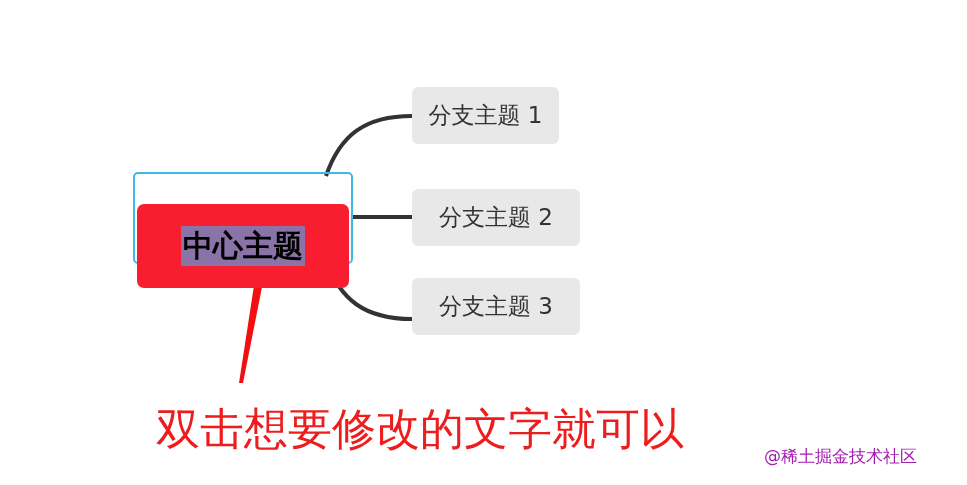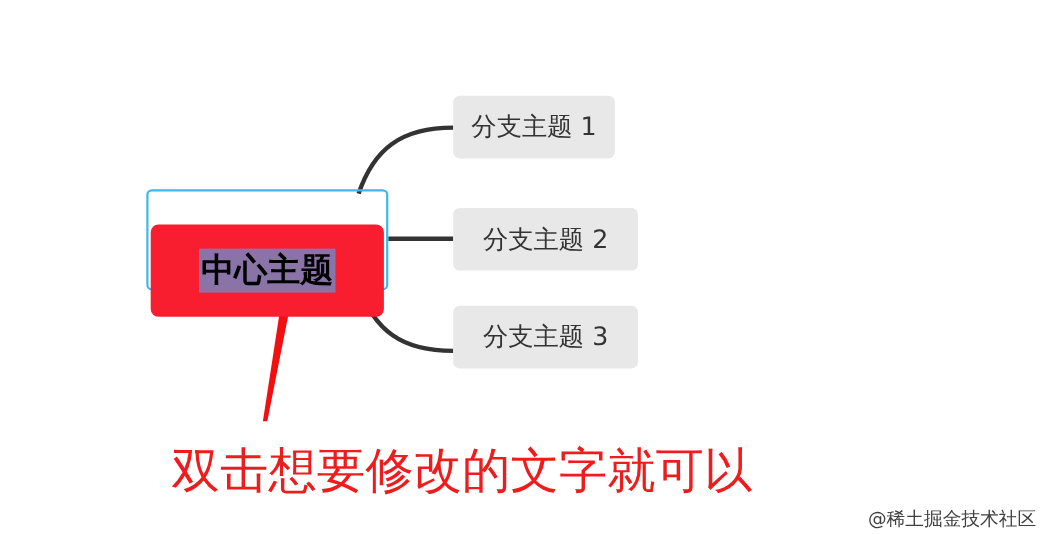--- a/index.html
+++ b/index.html
@@ -12,21 +12,21 @@
   .central { position:absolute; left:137px; top:176px; width:212px; height:84px;
              background:#f81e30; border-radius:7px; display:flex; align-items:center; justify-content:center;margin-top:28px; }
   .central-text { background:#8a73a6; color:#000; font-weight:bold; font-size:30px; line-height:40px;
                   padding:0 2px; letter-spacing:0px; }
   .branch { position:absolute; left:412px; height:57px; background:#e8e8e8; border-radius:6px;
             display:flex; align-items:center; justify-content:center; color:#333333; font-size:23px; }
   .b1 { top:87px; width:147px; }
   .b2 { top:189px; width:168px; }
   .b3 { top:278px; width:168px; }
   .annotation { position:absolute; left:156px; top:405px; color:#ee1c1c; font-size:44px; line-height:48px; white-space:nowrap; }
-  .watermark { position:absolute; left:789px; top:445px; color:#404040; font-size:17px; white-space:nowrap;margin-top:15px; }
+  .watermark { position:absolute; left:764px; top:445px; color:#a21caf; font-size:17px; white-space:nowrap; }
 </style>
 </head>
 <body>
 
 <div class="canvas">
 
   <svg class="lines" width="967" height="485">
     <path d="M326,176 C340,135 365,116 412,116" fill="none" stroke="#333333" stroke-width="4"></path>
     <path d="M353,217 L412,217" fill="none" stroke="#333333" stroke-width="4"></path>
     <path d="M326,260 C340,300 365,319 412,319" fill="none" stroke="#333333" stroke-width="4"></path>

